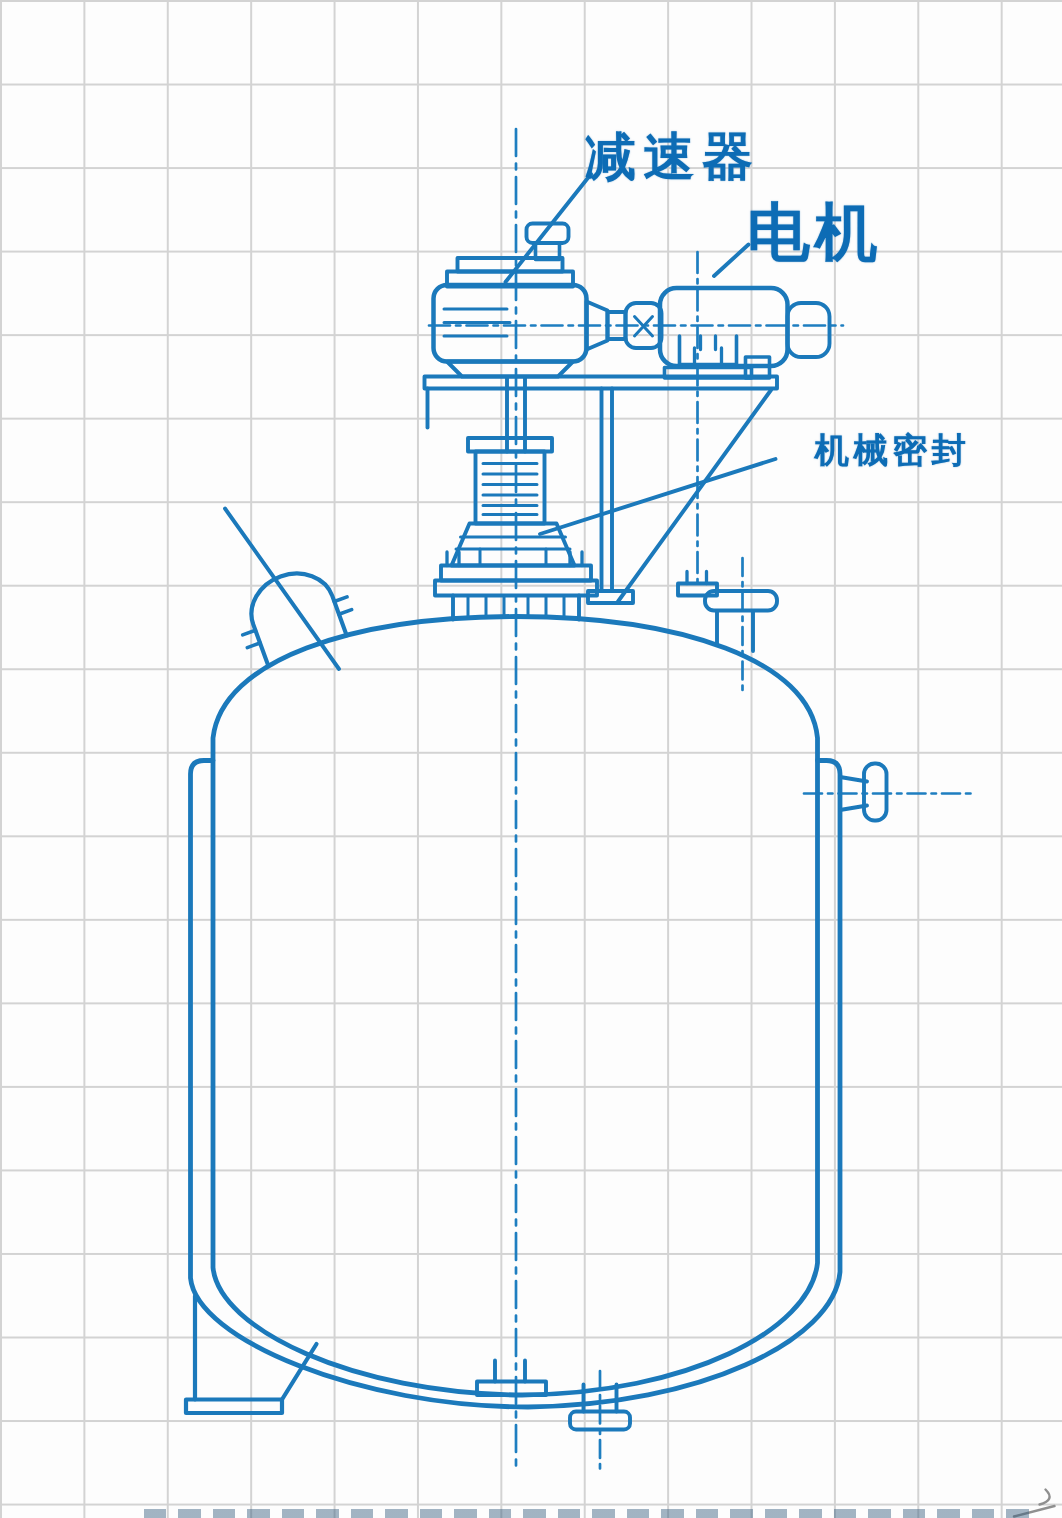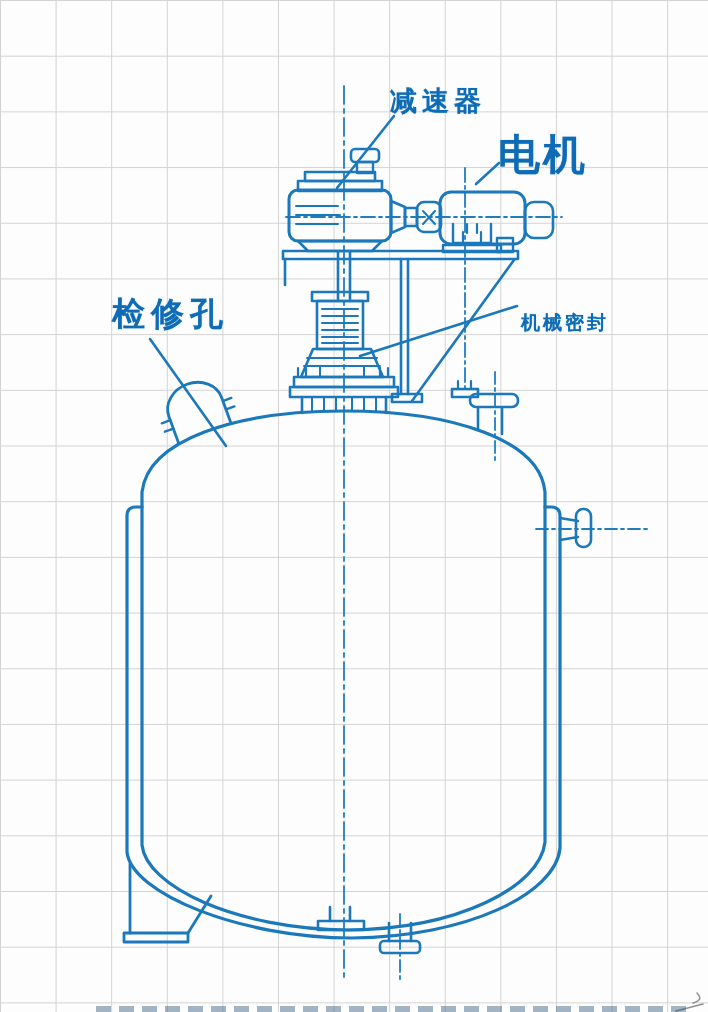--- a/index.html
+++ b/index.html
@@ -18,23 +18,23 @@
   svg.draw{position:absolute;left:0;top:0;}
   .callout{
     position:absolute;
     color:#0d6cb5;
     font-weight:bold;
     white-space:nowrap;
     text-shadow:0 0 1px rgba(16,110,180,.55);
     line-height:1;
     user-select:none;
   }
-  #lbl-reducer{left:390px;top:88px;font-size:27px;letter-spacing:5px;}
+  #lbl-reducer{left:390px;top:88px;font-size:34px;letter-spacing:5px;}
   #lbl-motor{left:498px;top:134px;font-size:42px;letter-spacing:3px;}
-  #lbl-seal{left:521px;top:289px;font-size:19px;letter-spacing:3px;margin-top:24px;}
+  #lbl-seal{left:543px;top:289px;font-size:23px;letter-spacing:3px;}
   #lbl-manhole{left:112px;top:297px;font-size:33px;letter-spacing:6px;}
   .cutoff-strip{
     position:absolute;left:96px;top:1006px;width:592px;height:6px;
     background:repeating-linear-gradient(90deg,
       rgba(58,96,128,.55) 0 15px, rgba(58,96,128,0) 15px 23px);
     opacity:.85;
   }
 </style>
 </head>
 <body>
@@ -160,17 +160,16 @@
 
     <g stroke="#8f8f8f" stroke-width="1.6">
       <path d="M697,993 q7,7 -4,10"></path>
       <path d="M676,1011 l27,-7"></path>
     </g>
   </svg>
 
   <div class="callout" id="lbl-reducer">减速器</div>
   <div class="callout" id="lbl-motor">电机</div>
   <div class="callout" id="lbl-seal">机械密封</div>
-  <div class="callout" id="lbl-manhole">检修孔</div>
 
   <div class="cutoff-strip"></div>
 
 </div>
 
 </body></html>

